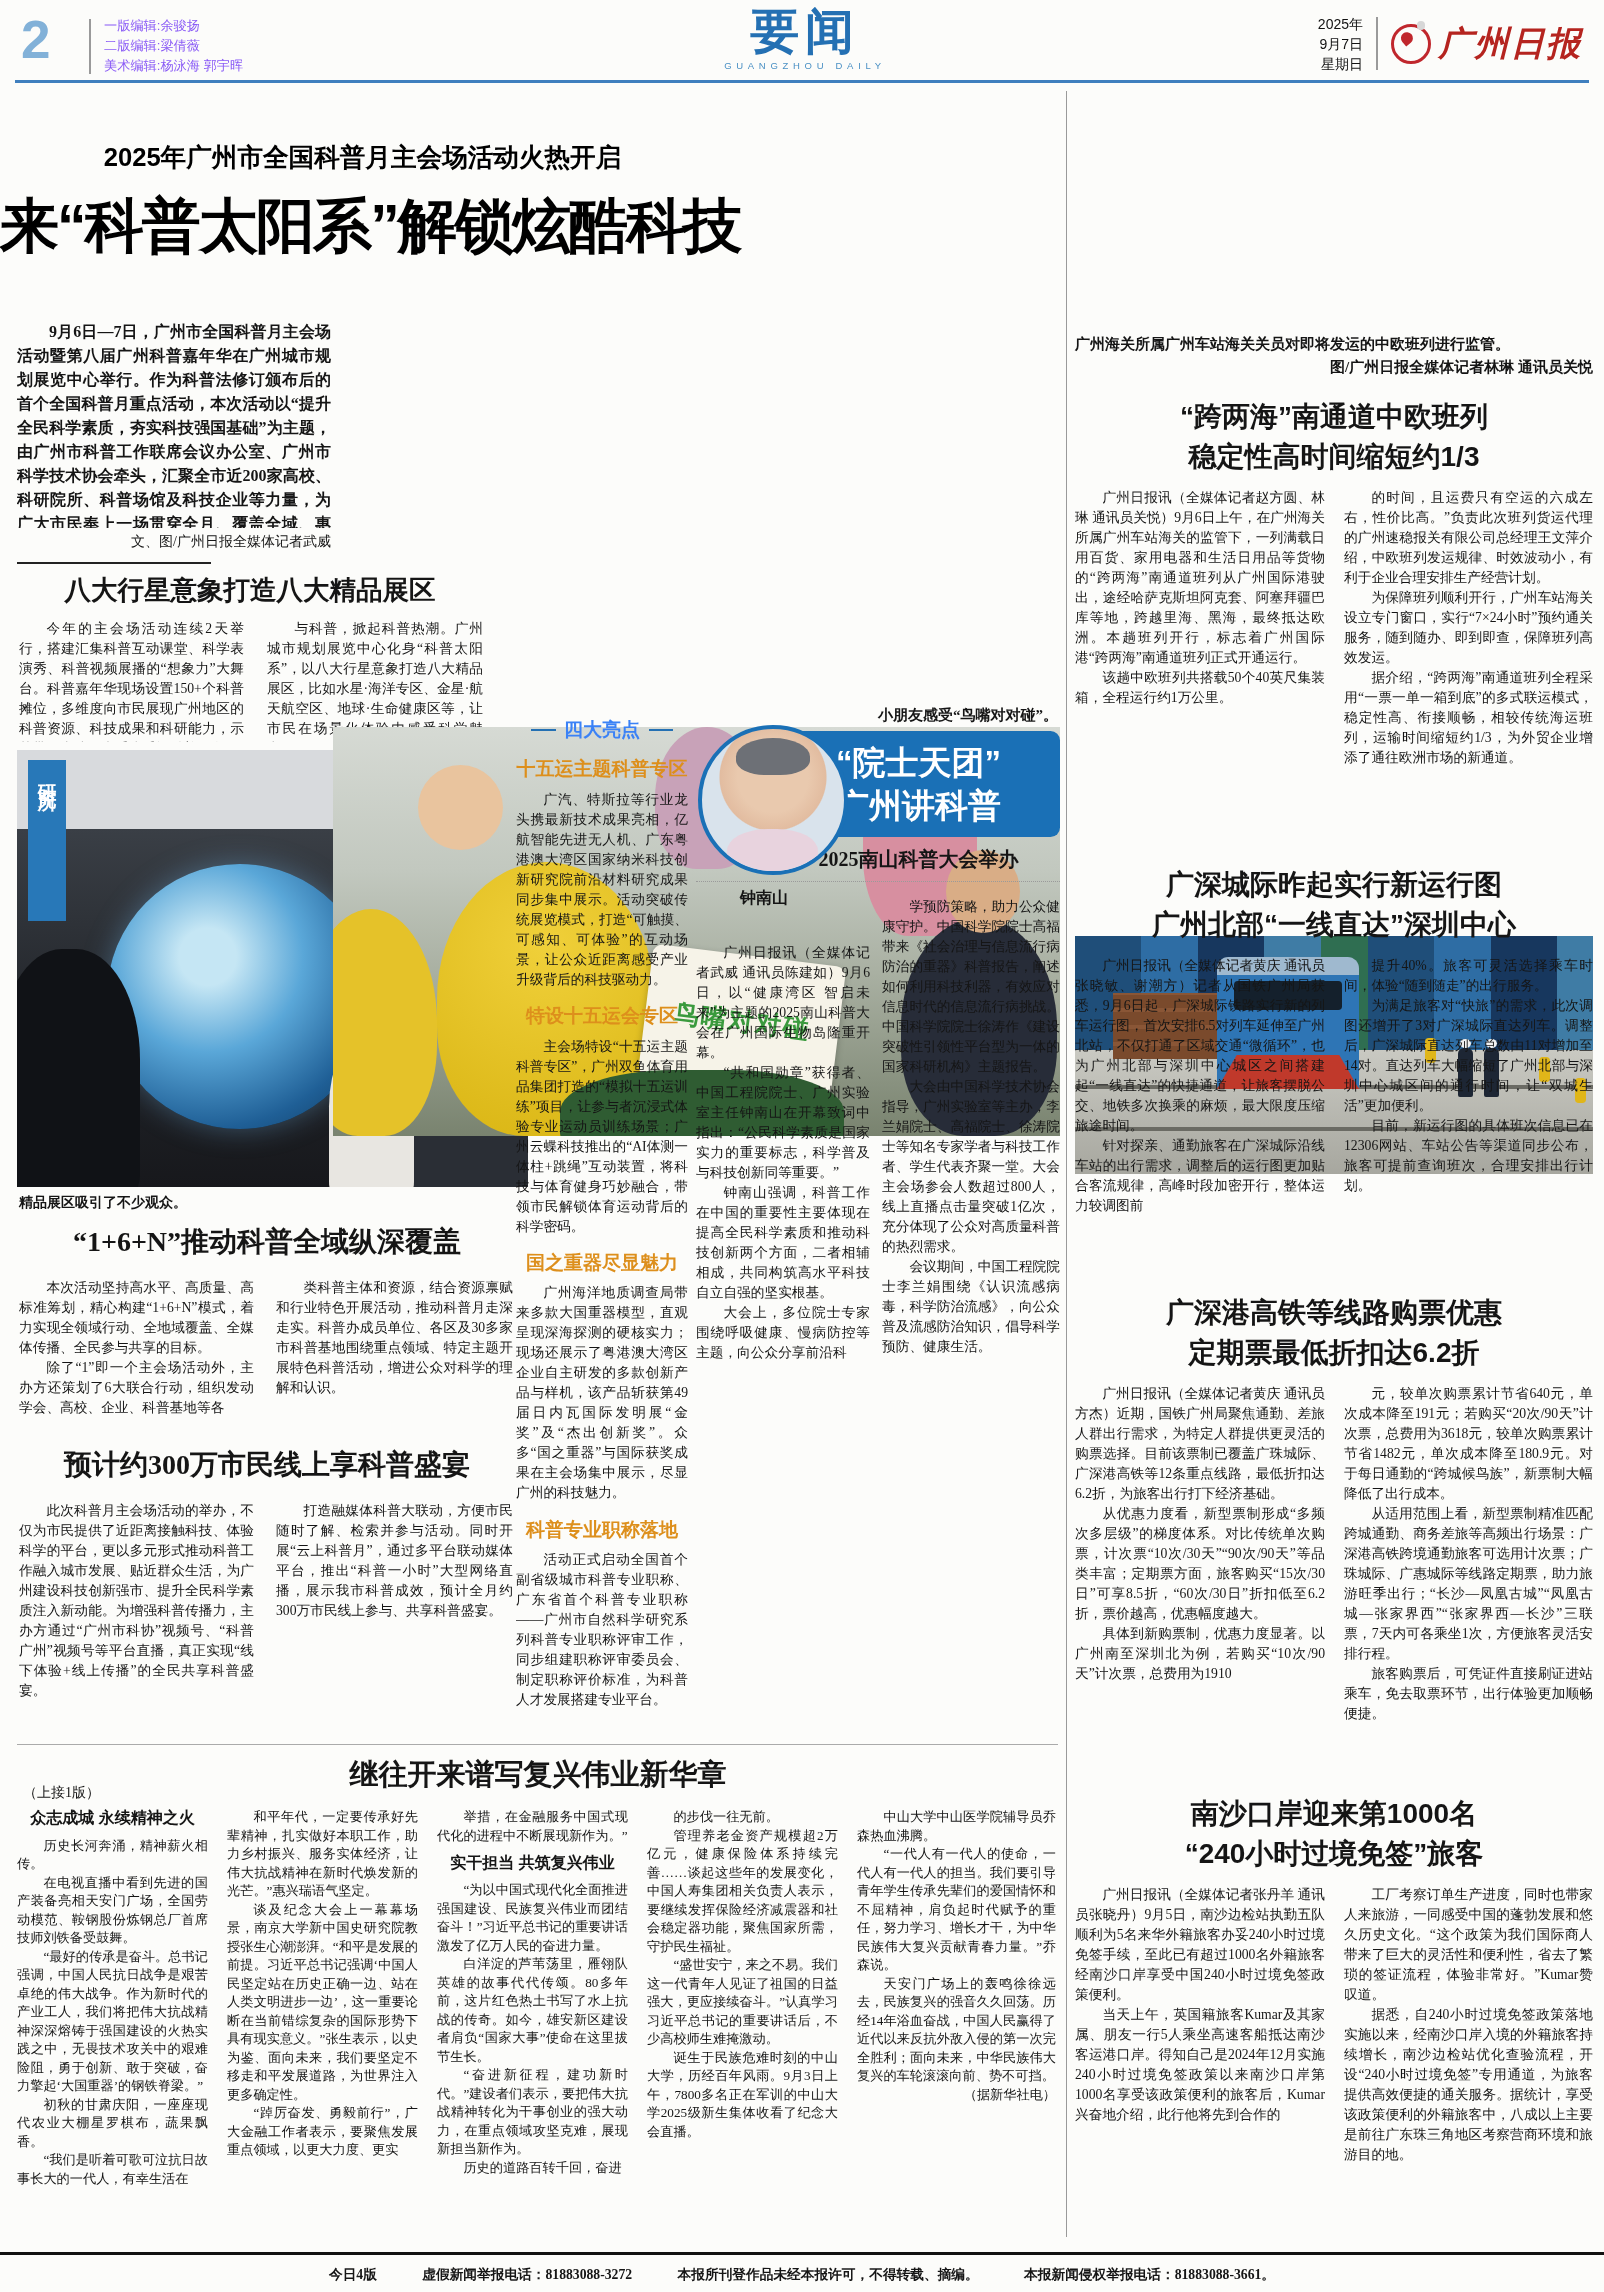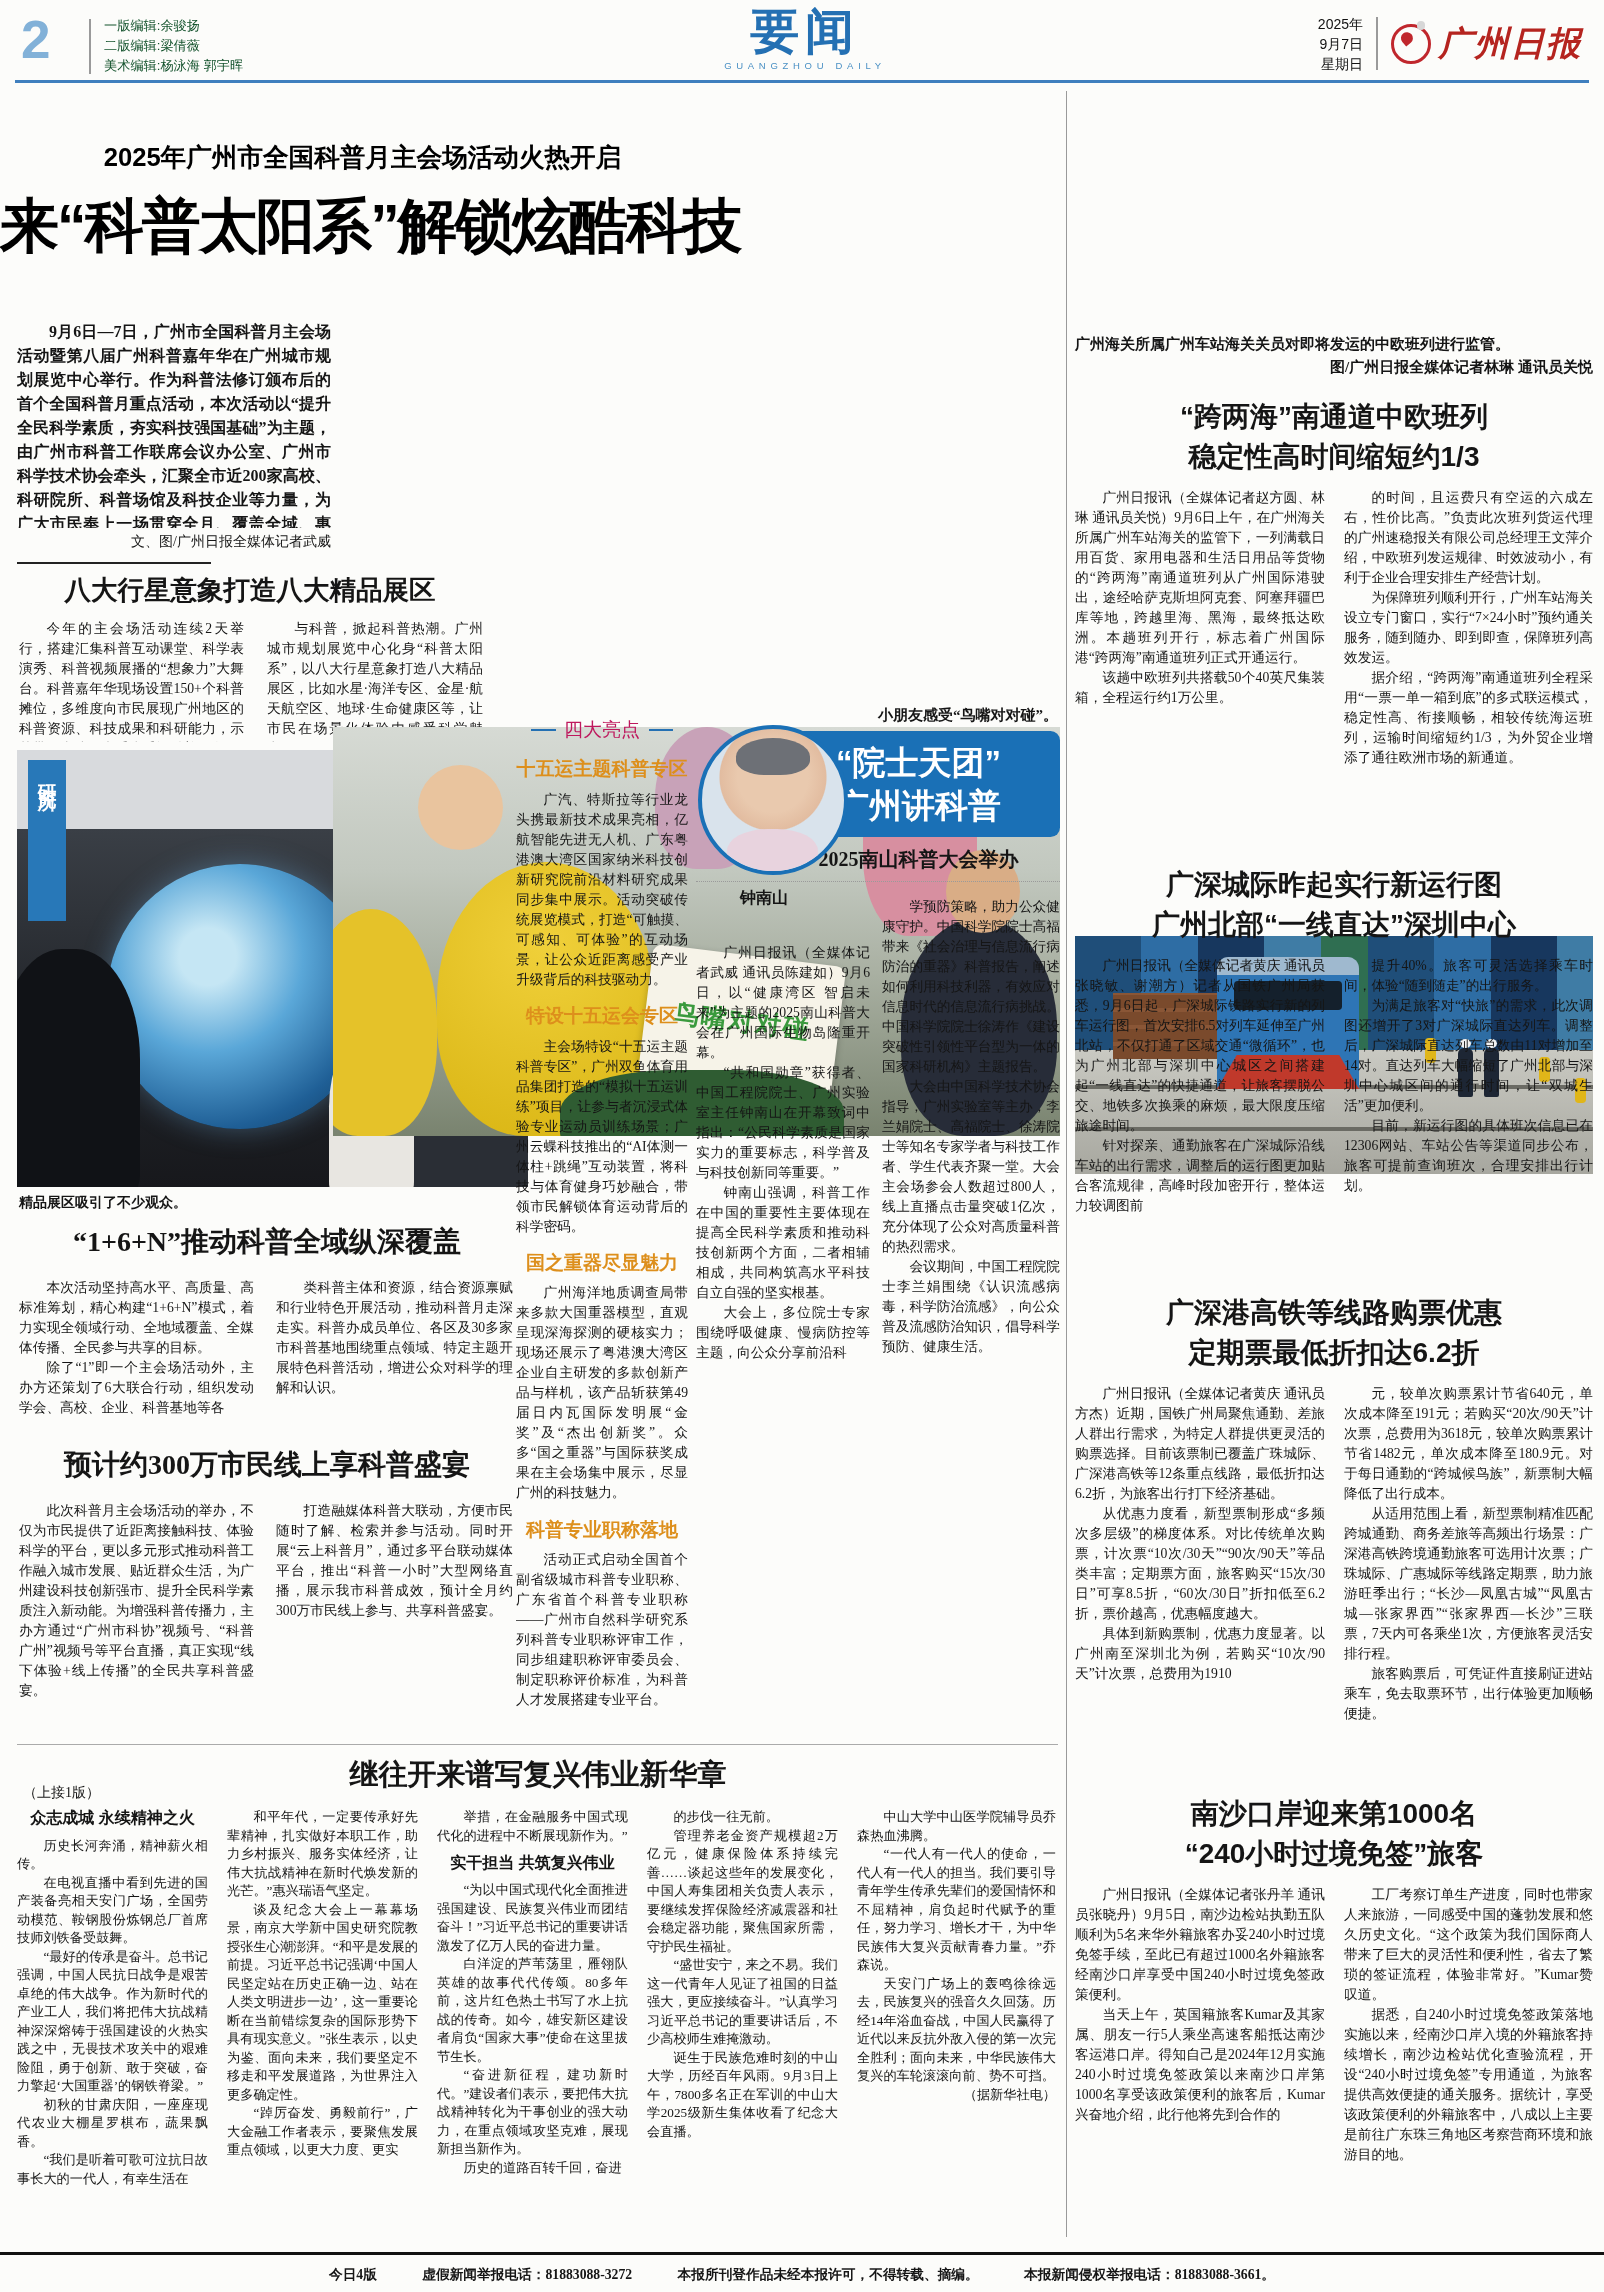--- a/index.html
+++ b/index.html
@@ -2,21 +2,21 @@
 <html style="font-size:15px"><head>
 <meta charset="utf-8">
 <style>
   html,body{margin:0;padding:0;background:#e9e9e6;}
   .page{position:relative;width:1604px;height:2292px;margin:0 auto;background:#fcfcfa;
         font-family:"Liberation Serif",serif;color:#151515;overflow:hidden;}
   .abs{position:absolute;}
   
   .pagenum{font-family:"Liberation Sans",sans-serif;font-weight:bold;font-size:53px;color:#82b1d8;line-height:1;}
   .ed-div{width:1.9px;background:#9a9a9a;}
-  .editors{font-family:"Liberation Sans",sans-serif;font-size:13.2px;line-height:20px;color:#14532d;}
+  .editors{font-family:"Liberation Sans",sans-serif;font-size:13.2px;line-height:20px;color:#8b5cf6;}
   .masthead{text-align:center;}
   .yw{font-weight:bold;font-size:49px;letter-spacing:5.7px;color:#2470b3;line-height:1.05;position:relative;}
   .yw .lav{position:absolute;top:3.8px;width:13.2px;height:42px;background:#cfc9e6;z-index:-1;}
   .yw-en{font-family:"Liberation Sans",sans-serif;font-size:9.5px;letter-spacing:4.7px;color:#4a90c4;margin-top:2.8px;}
   .dateblock{font-family:"Liberation Sans",sans-serif;font-size:14px;line-height:20px;text-align:right;color:#111;}
   .brand{display:flex;align-items:center;gap:7.6px;}
   .brand-mark{width:34px;height:34px;border:3.8px solid #c0272d;border-radius:50%;position:relative;}
   .brand-mark::before{content:"";position:absolute;left:6.6px;top:4.7px;width:12.3px;height:12.3px;background:#c0272d;border-radius:50% 50% 50% 0;transform:rotate(-40deg);}
   .brand-mark::after{content:"";position:absolute;right:2.8px;top:-5.7px;width:8.5px;height:8.5px;background:#d7d7d7;border-radius:50%;}
   .brand-text{color:#b5241f;font-size:34px;font-weight:bold;font-style:italic;letter-spacing:1.9px;}
@@ -28,21 +28,21 @@
   .intro p{margin:0;text-indent:2em;}
   .byline{font-size:14px;text-align:right;}
   .rule{background:#222;}
   .sechead{font-weight:bold;font-size:26.5px;text-align:center;white-space:nowrap;}
   .sechead.lg{font-size:28px;}
   .coltext{font-size:13.7px;line-height:20px;text-align:justify;overflow:hidden;}
   .coltext p{margin:0;text-indent:2em;}
   .cap{font-size:14px;font-weight:bold;}
   .cap.r{text-align:right;}
   
-  .hl-div{display:flex;align-items:center;justify-content:center;gap:8.5px;color:#be185d;font-weight:normal;font-size:19px;font-family:"Liberation Sans",sans-serif;}
+  .hl-div{display:flex;align-items:center;justify-content:center;gap:8.5px;color:#3b82f6;font-weight:bold;font-size:19px;font-family:"Liberation Sans",sans-serif;}
   .hl-div .dash{width:24.6px;height:2.8px;background:#2470b3;}
   .hl-head{color:#dd8f1c;font-weight:bold;font-size:19px;text-align:center;margin:13.2px 0 7.6px;white-space:nowrap;font-family:"Liberation Serif",serif;}
   
   .acad-blue{background:#1a70b6;border-radius:9.5px;color:#fff;text-align:center;font-family:"Liberation Sans",sans-serif;}
   .acad-l1{font-size:33px;font-weight:bold;padding-top:9.5px;}
   .acad-l2{font-size:33px;font-weight:bold;line-height:1.2;}
   .acad-sub{font-size:20px;font-weight:bold;text-align:center;}
   .dotted{border-top:1.9px dotted #9a9a9a;}
   .portrait{border-radius:50%;border:4.7px solid #1a70b6;background:
      radial-gradient(circle at 50% 34%,#e9c9ae 0 30%,#e2bca0 45%,#d9e3ec 46%);position:relative;overflow:hidden;}

